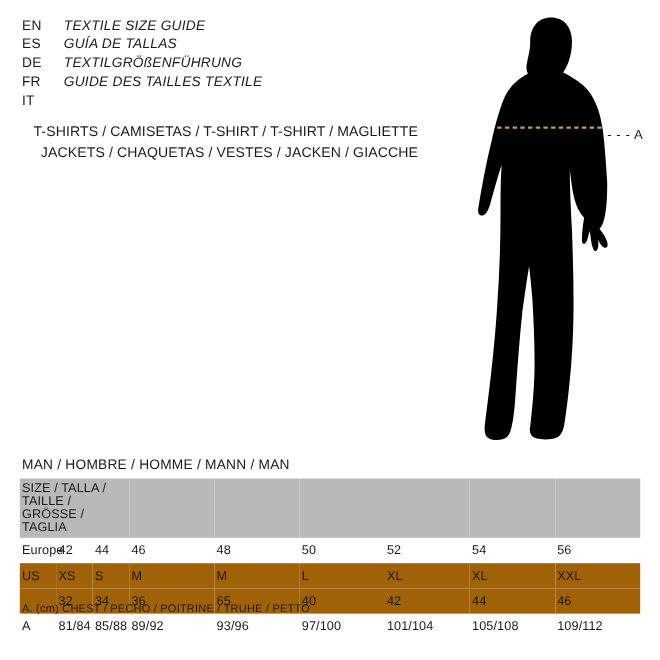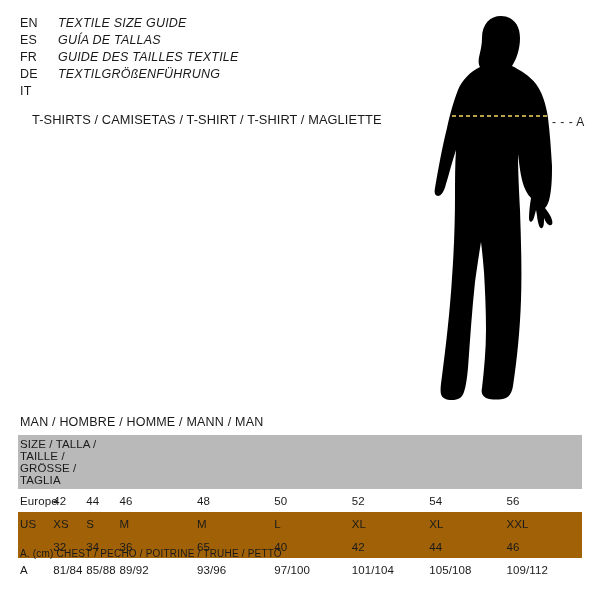--- a/index.html
+++ b/index.html
@@ -43,23 +43,24 @@
   }
   .lang-text {
     color: #1a1a1a;
     white-space: nowrap;
     font-style: italic;
   }
 
   
   .garment-block {
     position: absolute;
-    left: 32px;
+    left: 0;
     top: 110px;
     width: 380px;
+    text-align: right;
   }
   .garment-line {
     font-size: 12.8px;
     letter-spacing: 0.1px;
     line-height: 19px;
     white-space: nowrap;
   }
 
   
   .figure-wrap {
@@ -137,34 +138,35 @@
   <div class="lang-block">
     <div class="lang-row">
       <span class="lang-code">EN</span>
       <span class="lang-text">TEXTILE SIZE GUIDE</span>
     </div>
     <div class="lang-row">
       <span class="lang-code">ES</span>
       <span class="lang-text">GUÍA DE TALLAS</span>
     </div>
     <div class="lang-row">
+      <span class="lang-code">DE</span>
+      <span class="lang-text">TEXTILGRÖßENFÜHRUNG</span>
+    </div>
+    <div class="lang-row">
       <span class="lang-code">FR</span>
       <span class="lang-text">GUIDE DES TAILLES TEXTILE</span>
     </div>
     <div class="lang-row">
-      <span class="lang-code">DE</span>
-      <span class="lang-text">TEXTILGRÖßENFÜHRUNG</span>
-    </div>
-    <div class="lang-row">
       <span class="lang-code">IT</span>
     </div>
   </div>
 
   <div class="garment-block">
     <div class="garment-line">T-SHIRTS / CAMISETAS / T-SHIRT / T-SHIRT / MAGLIETTE</div>
+    <div class="garment-line">JACKETS / CHAQUETAS / VESTES / JACKEN / GIACCHE</div>
   </div>
 
   <div class="figure-wrap">
     <svg class="figure-svg" width="200" height="400" viewBox="0 0 200 400" xmlns="http://www.w3.org/2000/svg">
       <path fill="#000000" d="
         M 82,28
         C 82,14 90,6 101,6
         C 112,6 120,14 120,28
         C 120,40 116,50 112,56
         C 120,60 130,66 136,74

